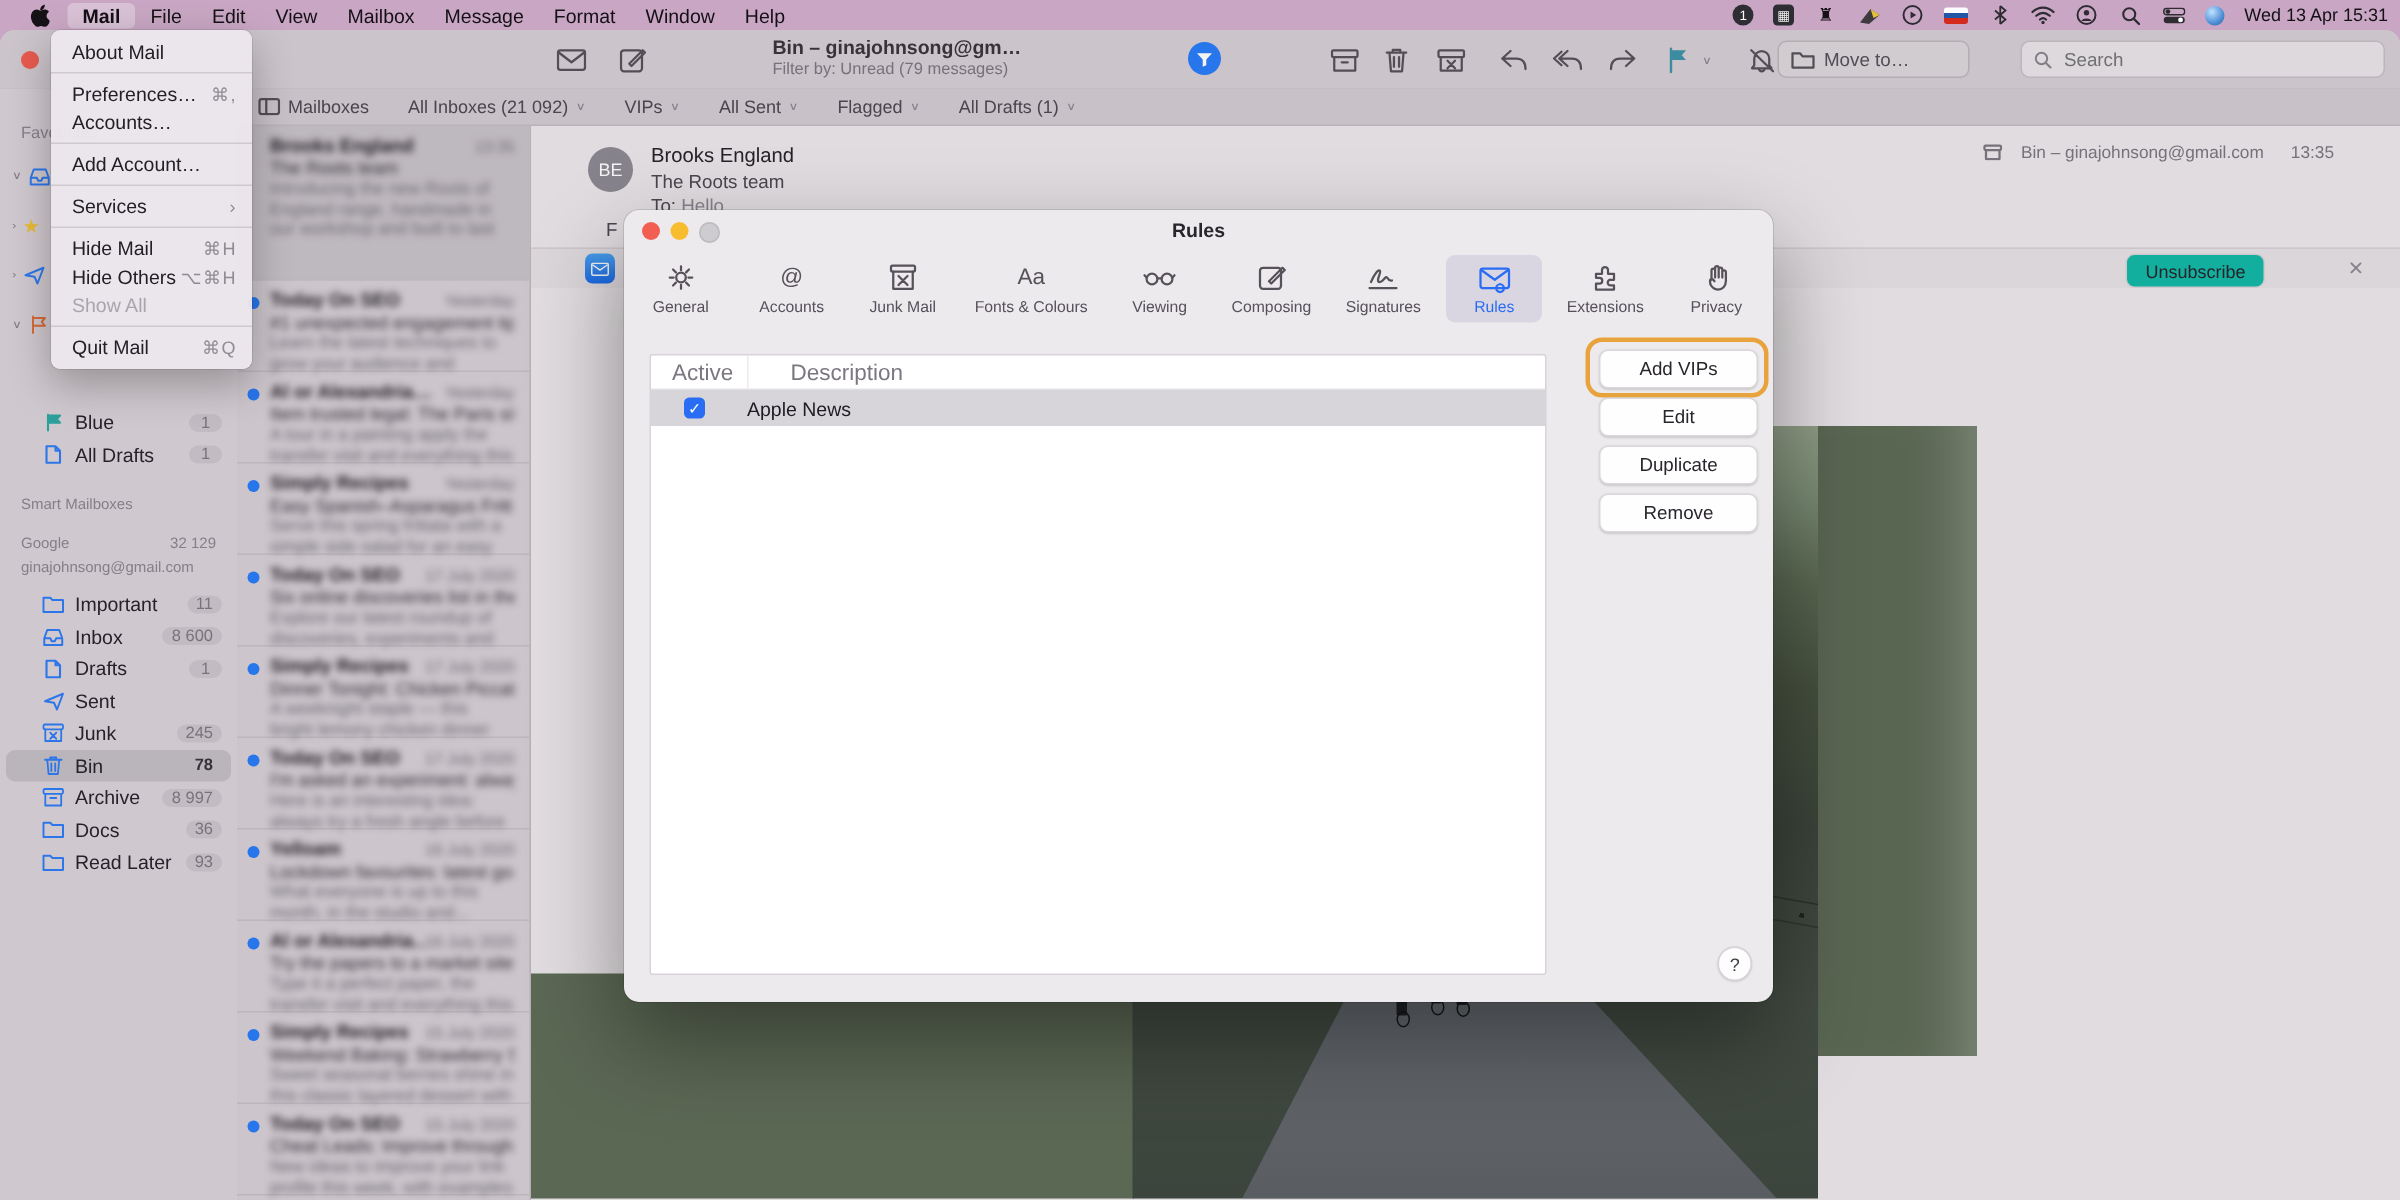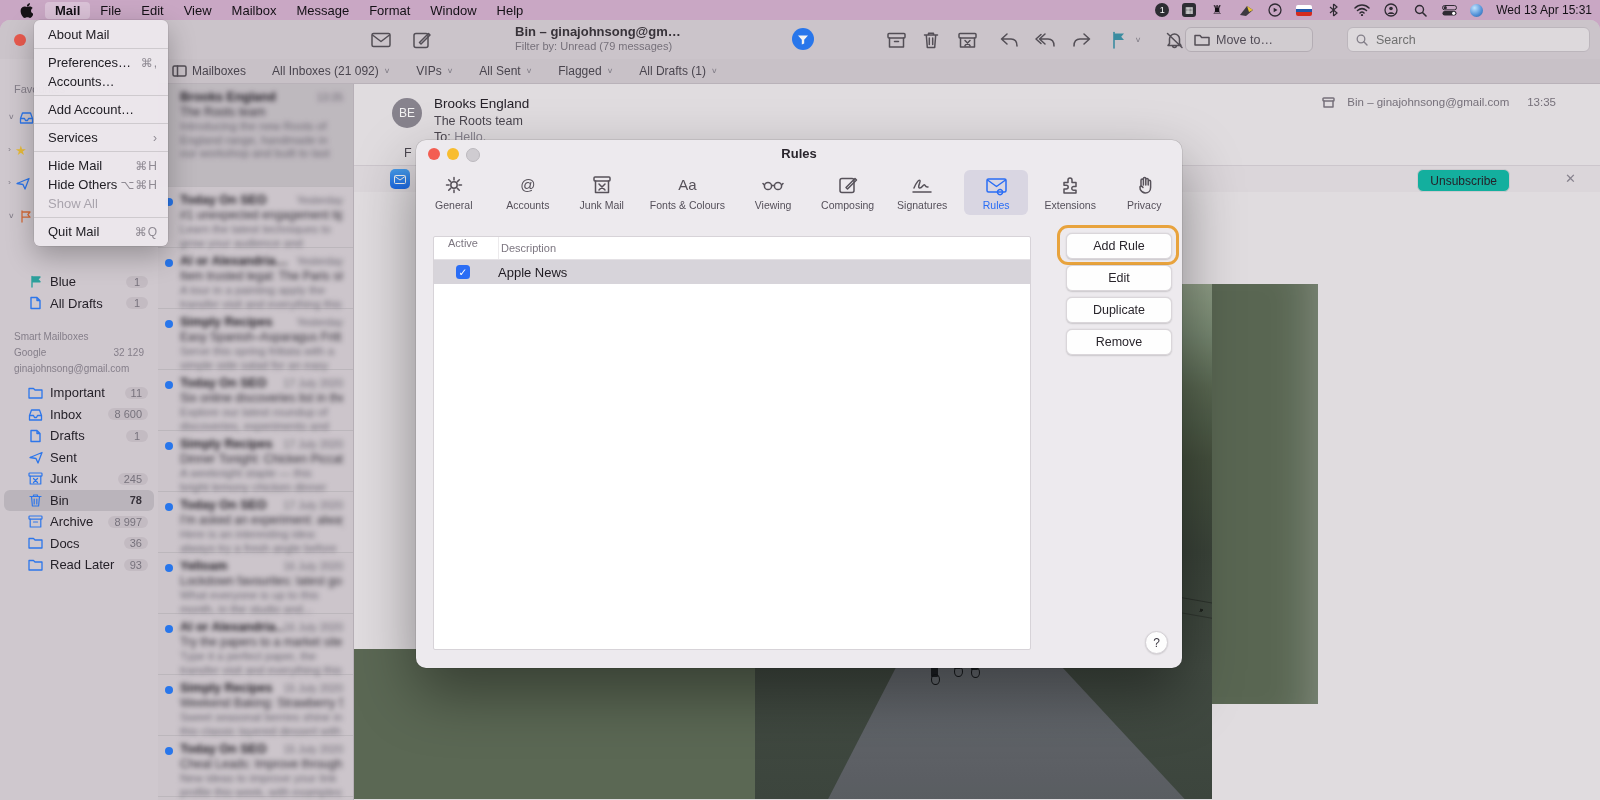--- a/index.html
+++ b/index.html
@@ -52,21 +52,21 @@
   .sidebar{position:absolute;top:39px;left:0;bottom:0;width:158px;background:#dad2d9;border-right:1px solid #c4bdc4;font-size:13px}
   .sb-favlabel{position:absolute;top:24px;left:14px;font-size:11px;color:#8b8590}
   .sb-hidden{position:absolute;left:8px;display:flex;align-items:center;gap:4px;height:20px}
   .sb-lower{position:absolute;top:212px;left:0;right:0}
   .sb-row{display:flex;align-items:center;height:21.5px;padding:0 10px 0 28px;gap:7px}
   .sb-row .lbl{flex:1;color:#27232b;white-space:nowrap;overflow:hidden}
   .sb-row .cnt{font-size:11px;color:#7d7883;background:rgba(0,0,0,.06);border-radius:8px;padding:0 6px;min-width:10px;text-align:center}
   .sb-row.sel{background:#c3bdc4;border-radius:6px;margin:0 4px;padding:0 6px 0 24px}
   .sb-head{padding:0 14px;color:#8b8590;font-size:10px;height:16px;display:flex;align-items:center}
   .sb-head.row{justify-content:space-between}
-  .mt14{margin-top:14px}.mt10{}.mt12{margin-top:0}
+  .mt14{margin-top:14px}.mt10{margin-top:10px}.mt12{margin-top:0}
   .sbic{width:15px;height:15px;flex:0 0 auto;display:flex;align-items:center;justify-content:center}
   .sbic svg{stroke:#2f7cf6;fill:none;stroke-width:1.4;stroke-linecap:round;stroke-linejoin:round}
   .sbic.teal svg{stroke:#2fa8a4;fill:#2fa8a4}
   .star{color:#f2c53d;font-size:13px}
 
   
   .mlist{position:absolute;top:64px;left:158px;bottom:0;width:195px;background:#d6cfd5;border-right:1px solid #bfb8bf;overflow:hidden}
   .mlitem{position:relative;height:54px;padding:6px 10px 0 22px;border-bottom:1px solid #c6c0c6;box-sizing:content-box}
   .mlitem.sel{background:#c8c2c8;height:96px}
   .mlitem .dot{position:absolute;left:7px;top:11px;width:8px;height:8px;border-radius:50%;background:#2a7cf7}
@@ -82,21 +82,21 @@
   .msg{position:absolute;top:64px;left:354px;right:0;bottom:0;background:#ebe7ea;overflow:hidden}
   .msg-header{position:absolute;top:0;left:0;right:0;height:81px}
   .avatar{position:absolute;left:38px;top:14px;width:30px;height:30px;border-radius:50%;background:#8e8994;color:#fff;
           font-size:12px;display:flex;align-items:center;justify-content:center}
   .mh-name{position:absolute;left:80px;top:12px;font-size:13.5px;font-weight:normal;color:#27232b}
   .mh-sub{position:absolute;left:80px;top:30px;font-size:12.5px;color:#4d4852}
   .mh-to{position:absolute;left:80px;top:46px;font-size:12.5px;color:#4d4852}
   .mh-to .val{color:#8d8894}
   .mh-from{position:absolute;left:50px;top:62px;font-size:12.5px;color:#4d4852}
   .mh-right{position:absolute;right:44px;top:12px;display:flex;align-items:center;gap:18px;font-size:11.5px;color:#7c7680}
-  .mh-right .bx{display:flex;align-items:center;gap:12px}
+  .mh-right .bx{display:flex;gap:12px}
   .banner{position:absolute;top:81px;left:0;right:0;height:26px;border-top:1px solid #d6d0d6;background:#e6e1e5}
   .mailapp{position:absolute;left:36px;top:3px;width:20px;height:20px;border-radius:5px;
            background:linear-gradient(180deg,#4aa3f5,#1d6ef0);display:flex;align-items:center;justify-content:center}
   .banner .bt{position:absolute;left:64px;top:5px;font-size:12.5px;color:#27232b;font-weight:bold}
   .unsub{position:absolute;right:90px;top:3px;height:21px;padding:0 12px;background:#14b8a6;border:1px solid #d8d3d8;
          border-radius:6px;font-size:12px;color:#27232b;display:flex;align-items:center}
   .bclose{position:absolute;right:24px;top:5px;color:#8d8894;font-size:13px}
 
   .greenL{position:absolute;left:0;top:565px;width:402px;height:150px;background:#5f6d58}
   .greenR{position:absolute;left:858px;top:200px;width:106px;height:420px;background:#5d6b56;
@@ -130,23 +130,23 @@
   .lights{position:absolute;left:12px;top:8px;display:flex;gap:7px}
   .light{width:12px;height:12px;border-radius:50%}
   .lr{background:#f35e52}.ly{background:#f8bd2f}.lg{background:#cfccd1;border:.5px solid #bcb9be}
   .dtabs{position:absolute;top:26px;left:0;right:0;height:54px;display:flex;justify-content:center;align-items:flex-start;gap:10px;padding-top:4px}
   .dtab{display:flex;flex-direction:column;align-items:center;gap:3px;min-width:52px;padding:4px 6px;border-radius:6px;color:#55505a}
   .dtab .tlabel{font-size:10.5px;white-space:nowrap}
   .dtab.selected{background:#d9d6e2;color:#2a6df5}
   .dtab.selected .ic, .dtab.selected svg{stroke:#2a6df5}
   .dtab .txtic{font-size:15px;line-height:22px;height:22px;color:#57525a}
   .dtable{position:absolute;left:17px;top:96px;width:598px;height:414px;background:#fff;border:1px solid #d7d3d8;border-radius:2px;box-sizing:border-box}
-  .dthead{display:flex;height:22px;align-items:flex-start;border-bottom:1px solid #e4e1e5;font-size:11px;color:#7c7680}
+  .dthead{display:flex;height:22px;align-items:center;border-bottom:1px solid #e4e1e5;font-size:15px;color:#7c7680}
   .dthead .c1{width:50px;padding-left:14px}
-  .dthead .c2{padding-left:2px;border-left:1px solid #eceaec;height:100%;display:flex;align-items:center;flex:1}
+  .dthead .c2{padding-left:28px;border-left:1px solid #eceaec;height:100%;display:flex;align-items:center;flex:1}
   .drow{display:flex;align-items:center;height:24px;background:#d7d4da;font-size:13px;color:#1f1b22}
   .drow .cb{margin-left:22px;width:14px;height:14px;border-radius:3.5px;background:#2a6df5;color:#fff;font-size:10.5px;
             display:flex;align-items:center;justify-content:center}
   .drow .desc{margin-left:28px}
   .dbtn{position:absolute;left:650px;width:104px;height:24px;background:#fefefe;border:1px solid #dad6da;border-radius:6px;
         box-shadow:0 .5px 1.5px rgba(0,0,0,.15);font-size:12.5px;color:#29252c;display:flex;align-items:center;justify-content:center}
   .ring{position:absolute;left:641px;top:85px;width:122px;height:40px;border:3.5px solid #e8a33d;border-radius:11px;box-sizing:border-box;pointer-events:none}
   .dhelp{position:absolute;left:729px;top:491px;width:21px;height:21px;border-radius:50%;background:#fdfdfd;border:1px solid #d5d1d6;
          box-shadow:0 .5px 1.5px rgba(0,0,0,.15);font-size:12px;color:#3e3a44;display:flex;align-items:center;justify-content:center}
 </style>
@@ -744,21 +744,21 @@
       <span class="c1">Active</span>
       <span class="c2">Description</span>
     </div>
     <div class="drow">
       <span class="cb">✓</span>
       <span class="desc">Apple News</span>
     </div>
   </div>
 
   <div class="ring"></div>
-  <div class="dbtn" style="top:93px">Add Rule</div>
+  <div class="dbtn" style="top:93px">Add VIPs</div>
   <div class="dbtn" style="top:125px">Edit</div>
   <div class="dbtn" style="top:157px">Duplicate</div>
   <div class="dbtn" style="top:189px">Remove</div>
 
   <div class="dhelp">?</div>
 </div>
 
 <div class="menu">
   <div class="mi">
       <span>About Mail</span>

